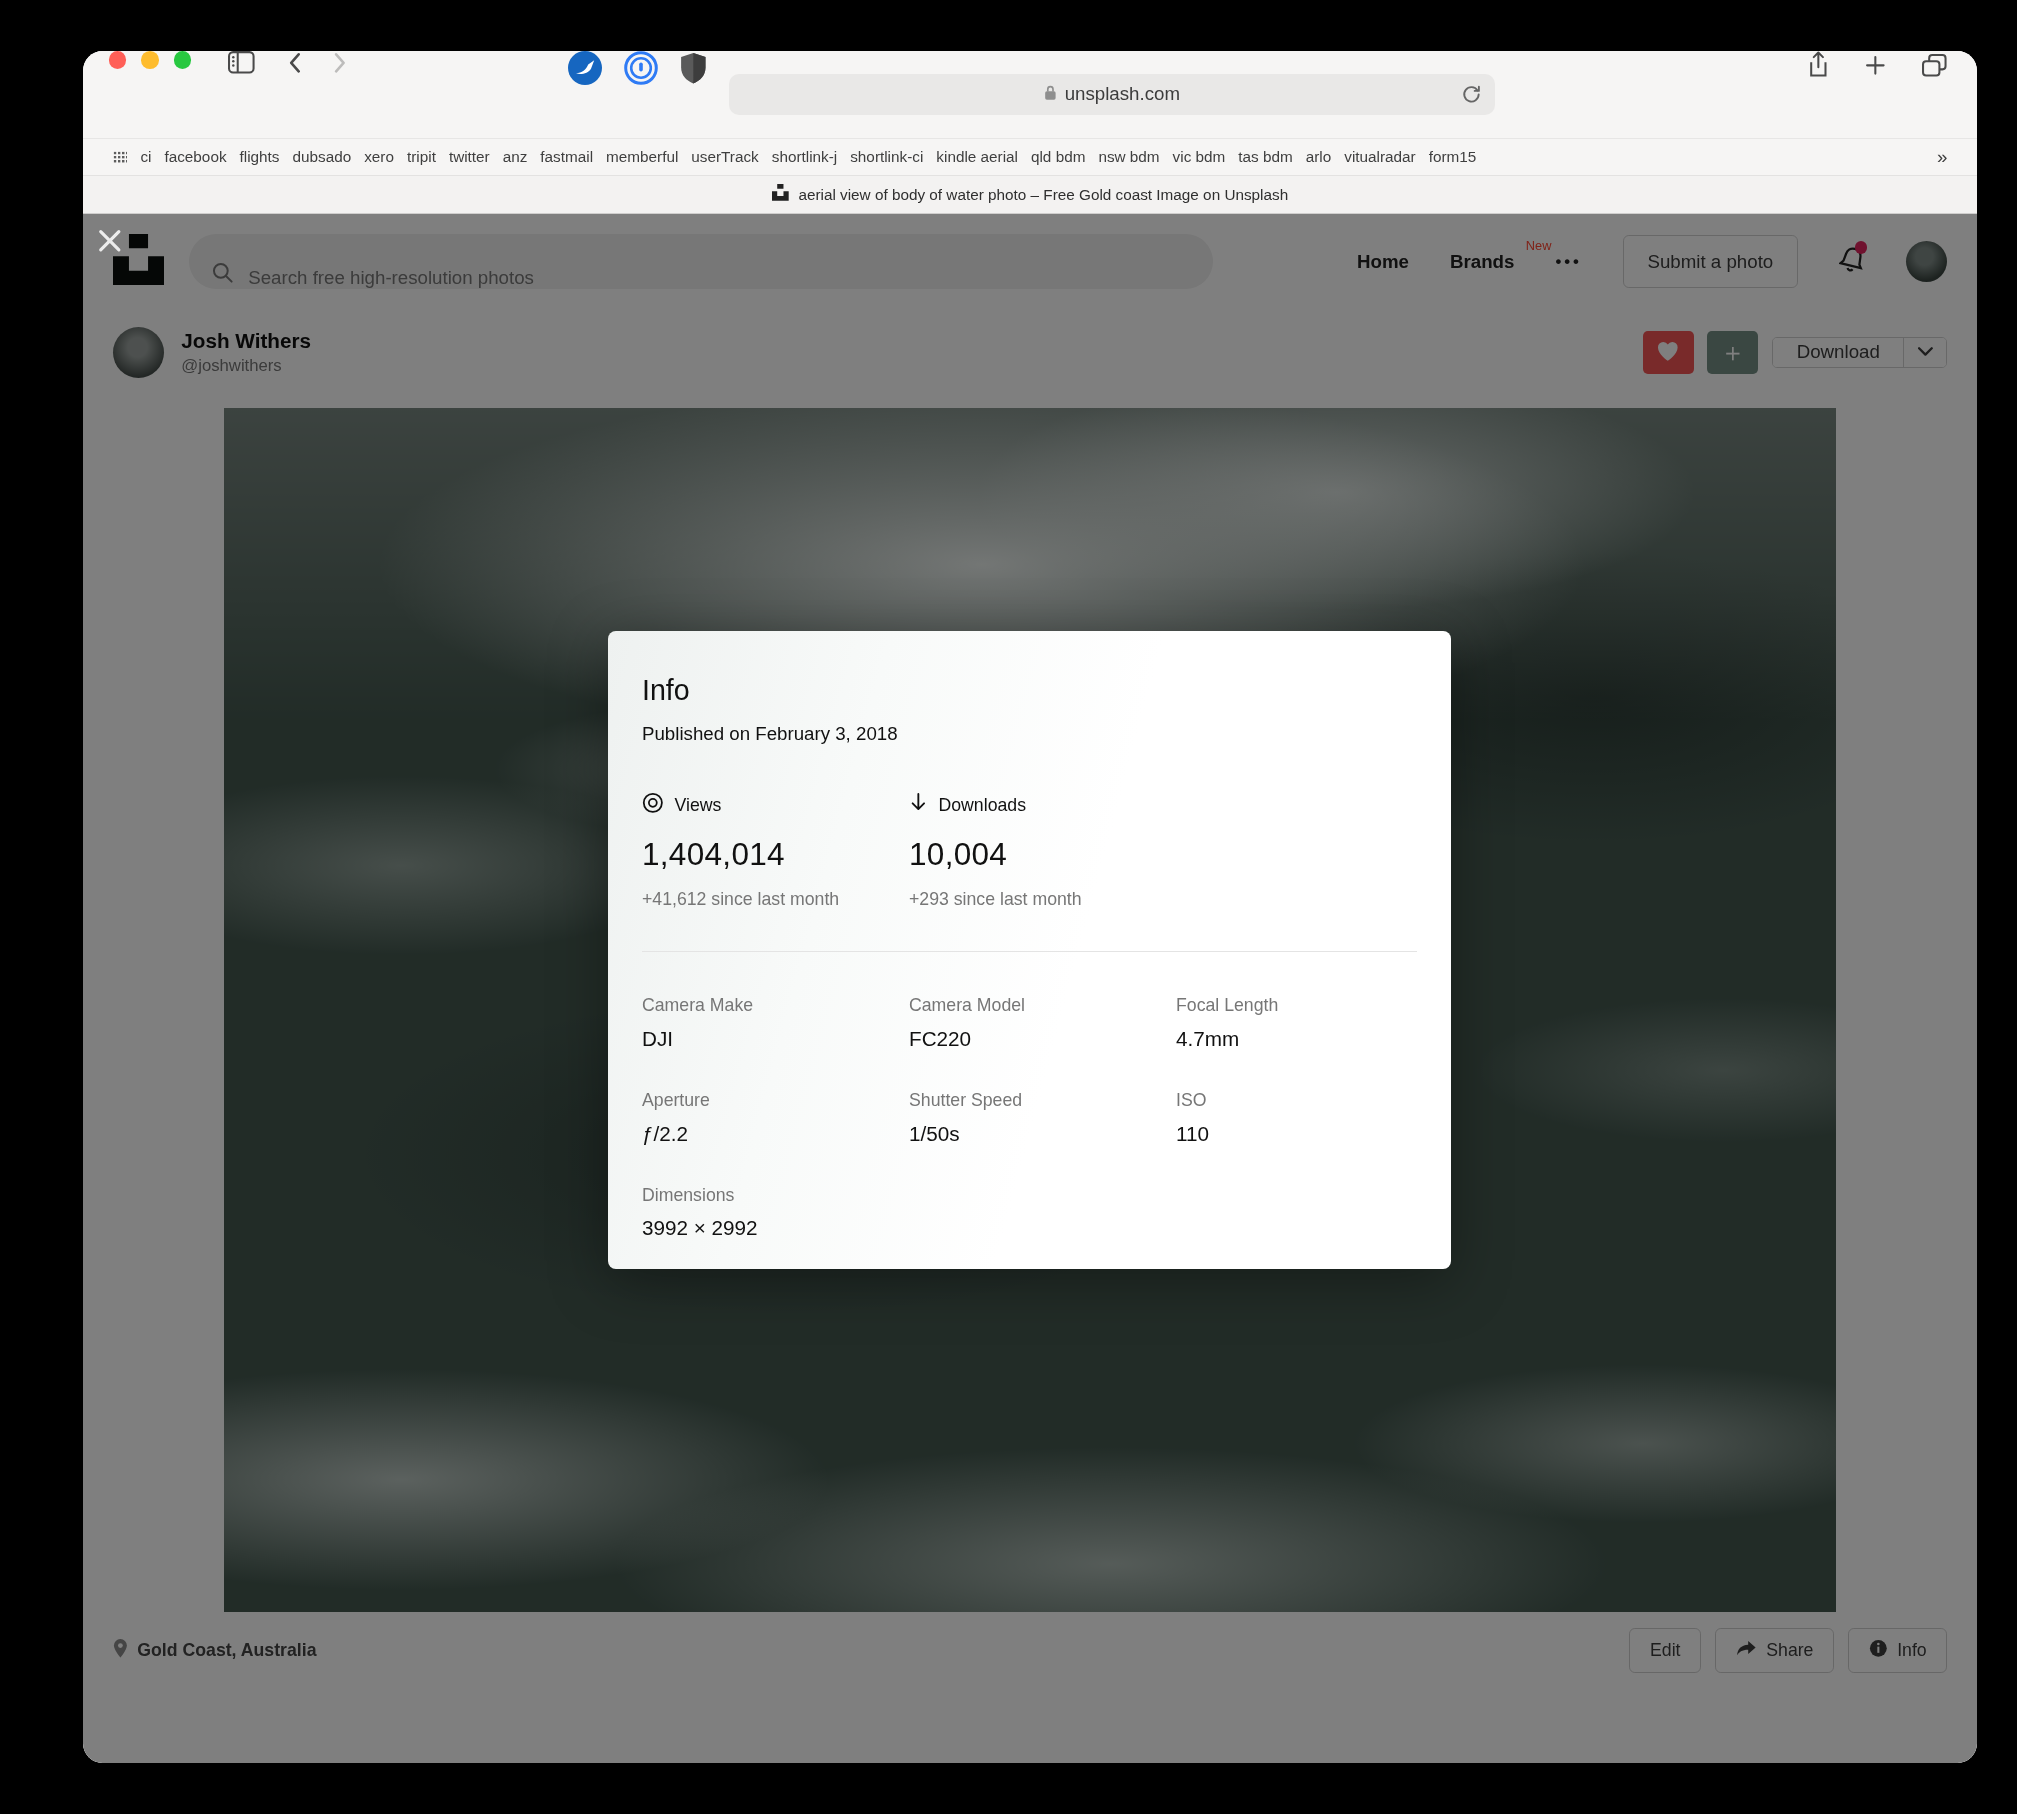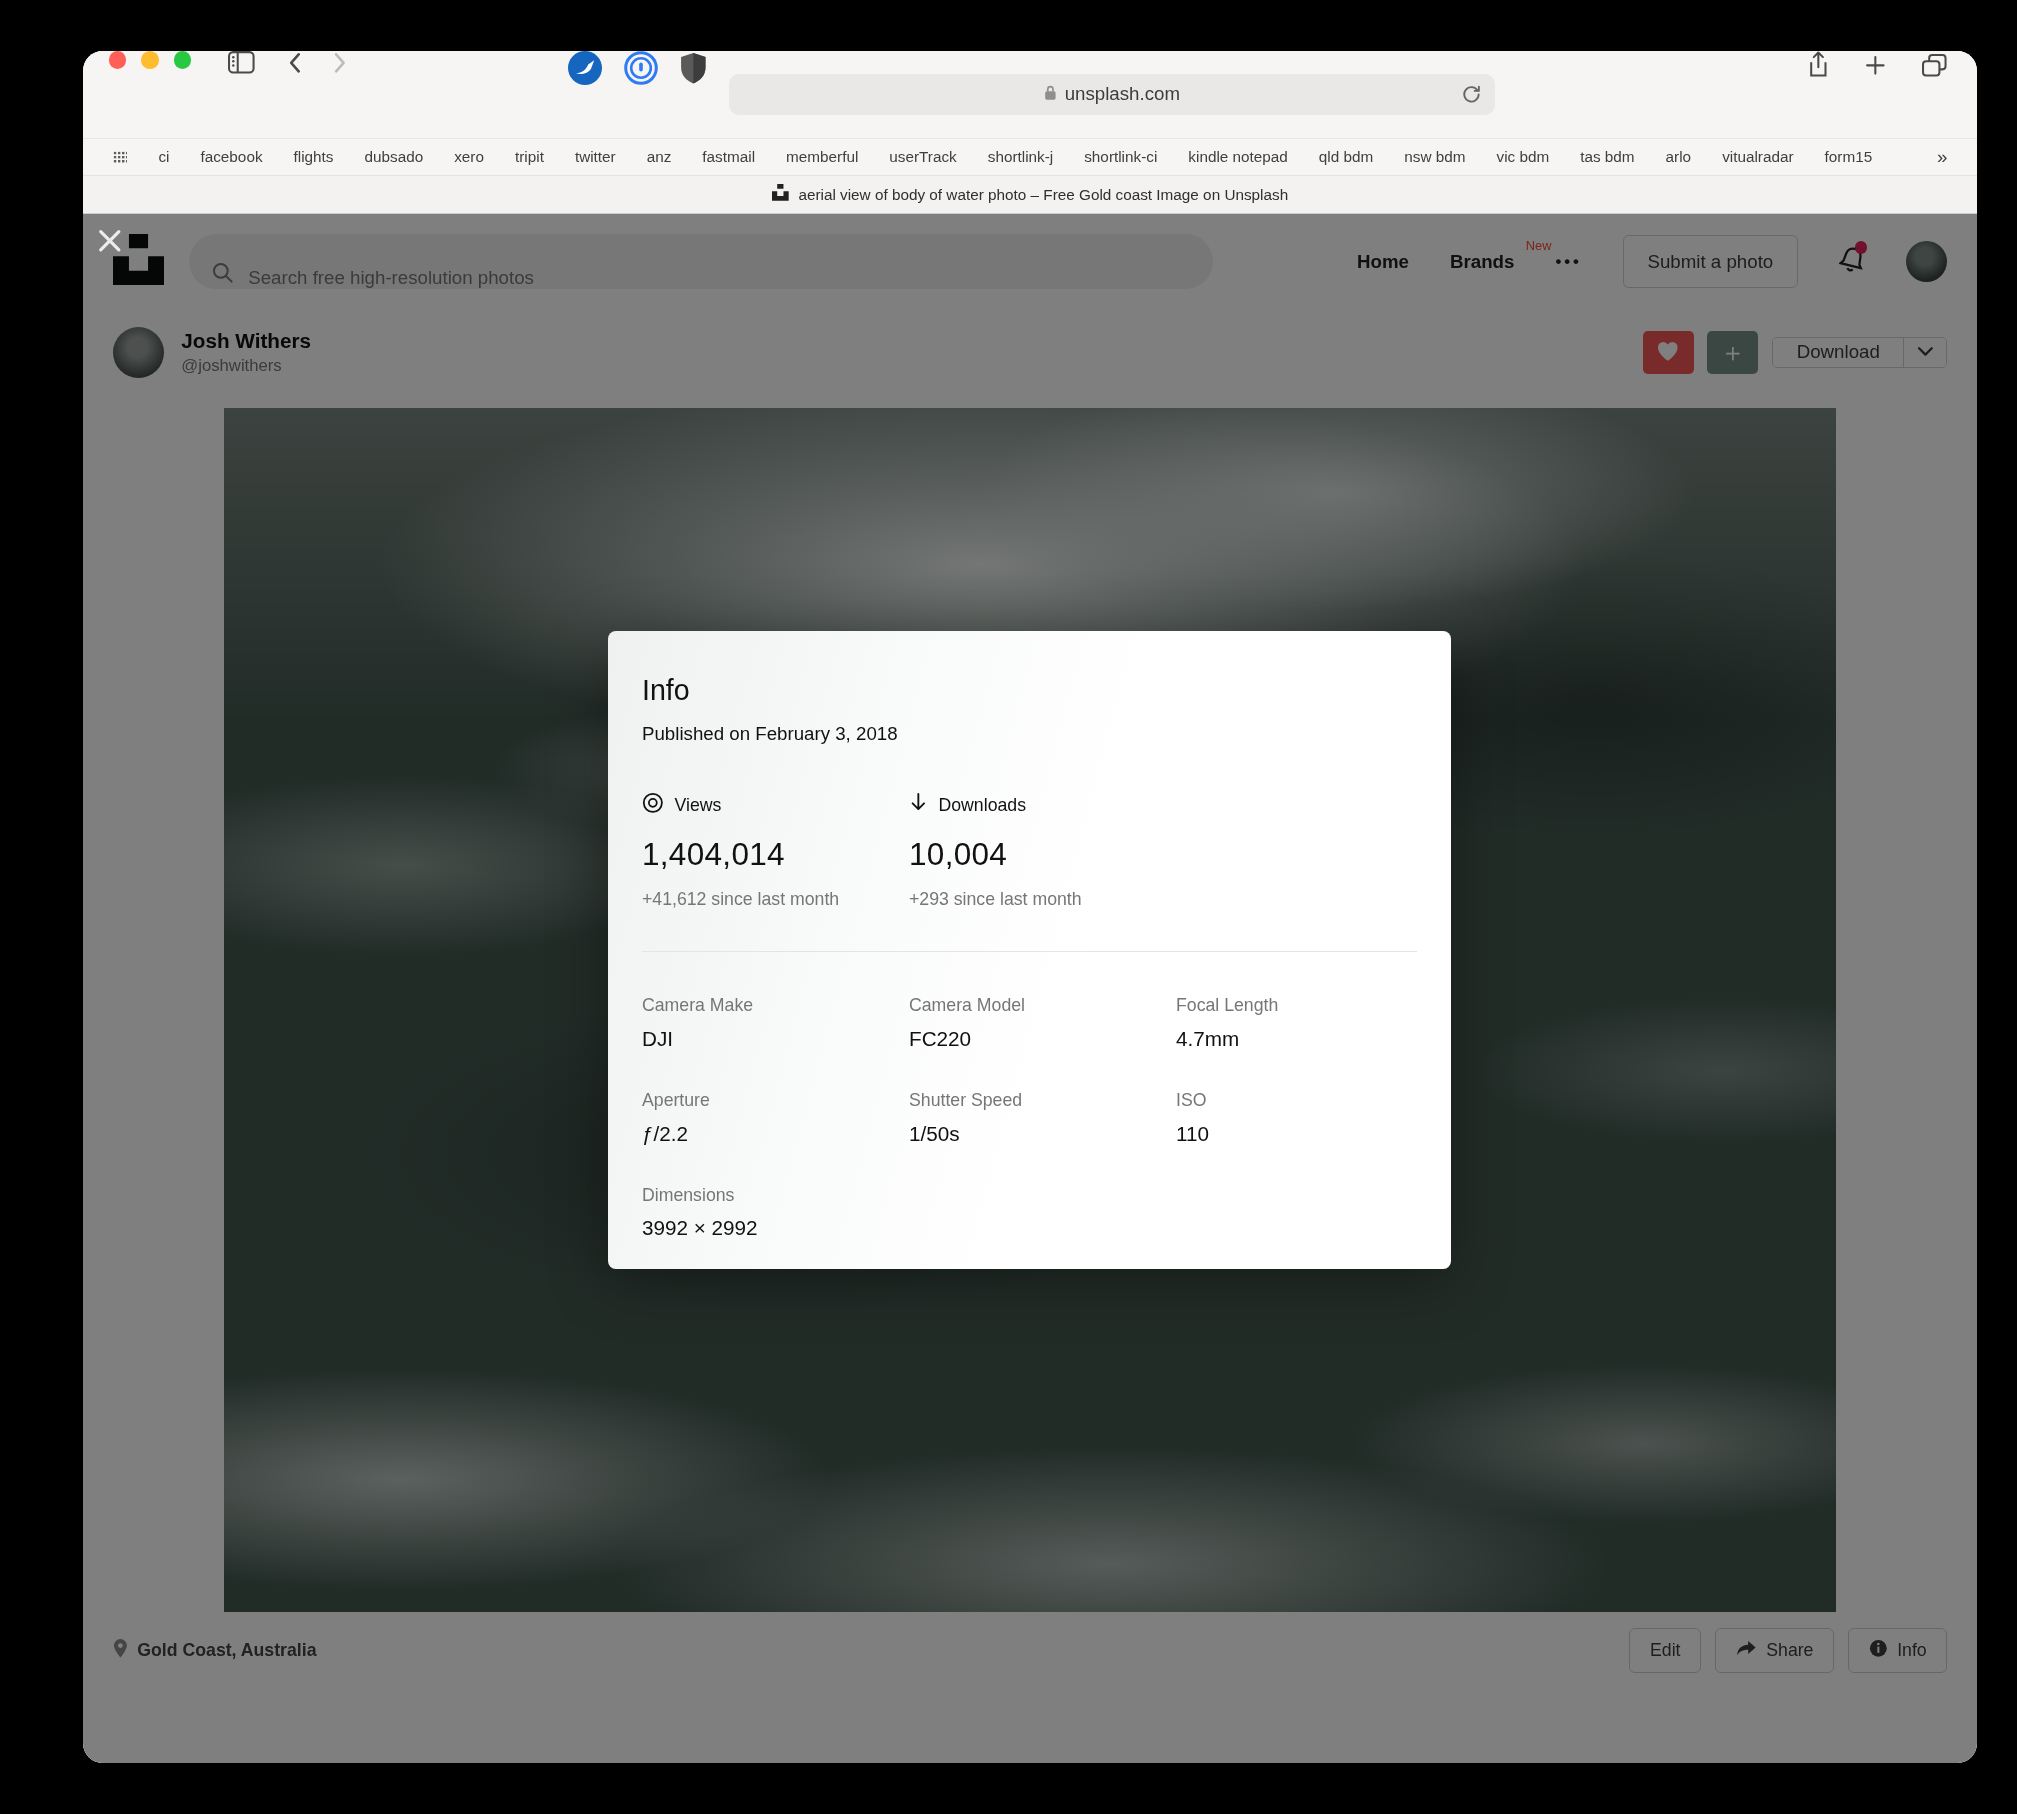--- a/index.html
+++ b/index.html
@@ -14,21 +14,21 @@
   .row1{height:87px;display:flex;align-items:flex-start;padding:0 25.6px;position:relative}
   .traffic{display:flex;gap:14.8px;margin-right:37px}
   .tl{width:17.7px;height:17.7px;border-radius:50%}
   .nav-icons{display:flex;align-items:center;gap:33px;margin-right:39px}
   .ext-icons{position:absolute;left:485px;display:flex;align-items:center;gap:21.7px}
   .urlbar{position:absolute;left:646px;top:22.7px;width:766px;height:41px;background:#e9e8e7;border-radius:9.9px;
           display:flex;align-items:center;justify-content:center;gap:7.9px;font-size:18.7px;color:#3c3c3c}
   .reload{position:absolute;right:13.8px;top:9.9px}
   .right-icons{position:absolute;right:29.6px;display:flex;align-items:center;gap:35px}
 
-  .bookmarks{height:37px;display:flex;align-items:center;gap:31px;padding:0 29.6px;
+  .bookmarks{height:37px;display:flex;align-items:center;gap:13px;padding:0 29.6px;
              font-size:15.3px;color:#3f3f3f;border-top:1px solid #e7e6e5;white-space:nowrap;overflow:hidden}
   .bm{cursor:default}
   .bm-grid{width:14.8px;height:11.8px;background-image:radial-gradient(#5d5d5d 1.3px,transparent 1.4px);
            background-size:4.1px 4.1px;flex:0 0 auto}
   .bm-overflow{margin-left:auto;font-size:18.7px;color:#3f3f3f}
 
   .tabstrip{height:39px;display:flex;align-items:center;justify-content:center;gap:9.9px;
             font-size:15.3px;color:#2f2f2f;background:#f3f2f1;border-top:1px solid #e3e2e1;border-bottom:1px solid #cfcecd}
 
   
@@ -201,21 +201,21 @@
       <span class="bm">dubsado</span>
       <span class="bm">xero</span>
       <span class="bm">tripit</span>
       <span class="bm">twitter</span>
       <span class="bm">anz</span>
       <span class="bm">fastmail</span>
       <span class="bm">memberful</span>
       <span class="bm">userTrack</span>
       <span class="bm">shortlink-j</span>
       <span class="bm">shortlink-ci</span>
-      <span class="bm">kindle notepad</span>
+      <span class="bm">kindle aerial</span>
       <span class="bm">qld bdm</span>
       <span class="bm">nsw bdm</span>
       <span class="bm">vic bdm</span>
       <span class="bm">tas bdm</span>
       <span class="bm">arlo</span>
       <span class="bm">vitualradar</span>
       <span class="bm">form15</span>
       <span class="bm-overflow">»</span>
     </div>
 

